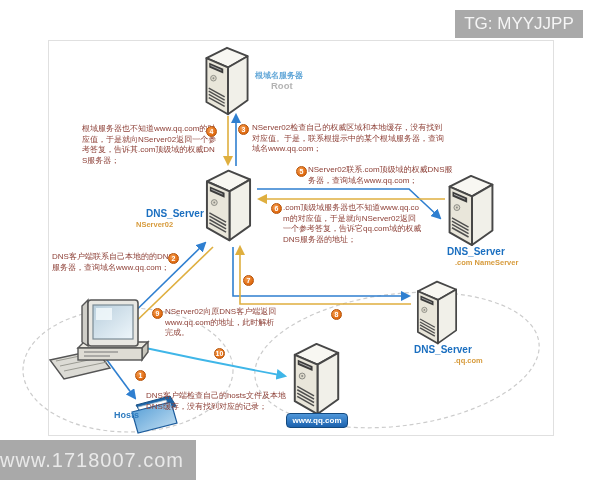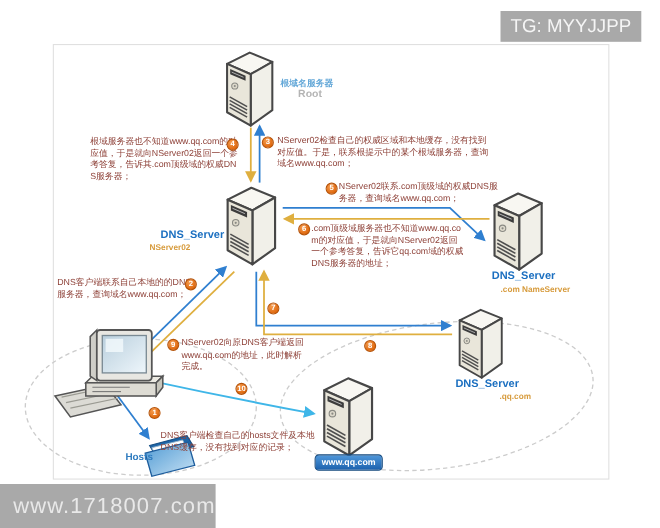--- a/index.html
+++ b/index.html
@@ -32,21 +32,21 @@
     text-align:center; line-height:13px;
   }
   .wm-top {
     position:absolute; left:455px; top:10px; width:128px; height:28px;
     background:#a9a9a9; color:#f5f5f5; font-size:17px;
     text-align:center; line-height:28px;
   }
   .wm-bottom {
     position:absolute; left:0; top:440px; width:196px; height:40px;
     background:#a9a9a9; color:#e9e9e9; font-size:20px; line-height:40px;
-    padding-left:12px; box-sizing:border-box; letter-spacing:1px;
+    box-sizing:border-box; letter-spacing:1px;
   }
 </style>
 </head>
 <body>
 
 <div class="stage">
 
   <svg class="layer" width="600" height="480" viewBox="0 0 600 480">
     <defs>
       <marker id="mB" viewBox="0 0 10 10" refX="8" refY="5" markerWidth="6.5" markerHeight="6.5" orient="auto">

